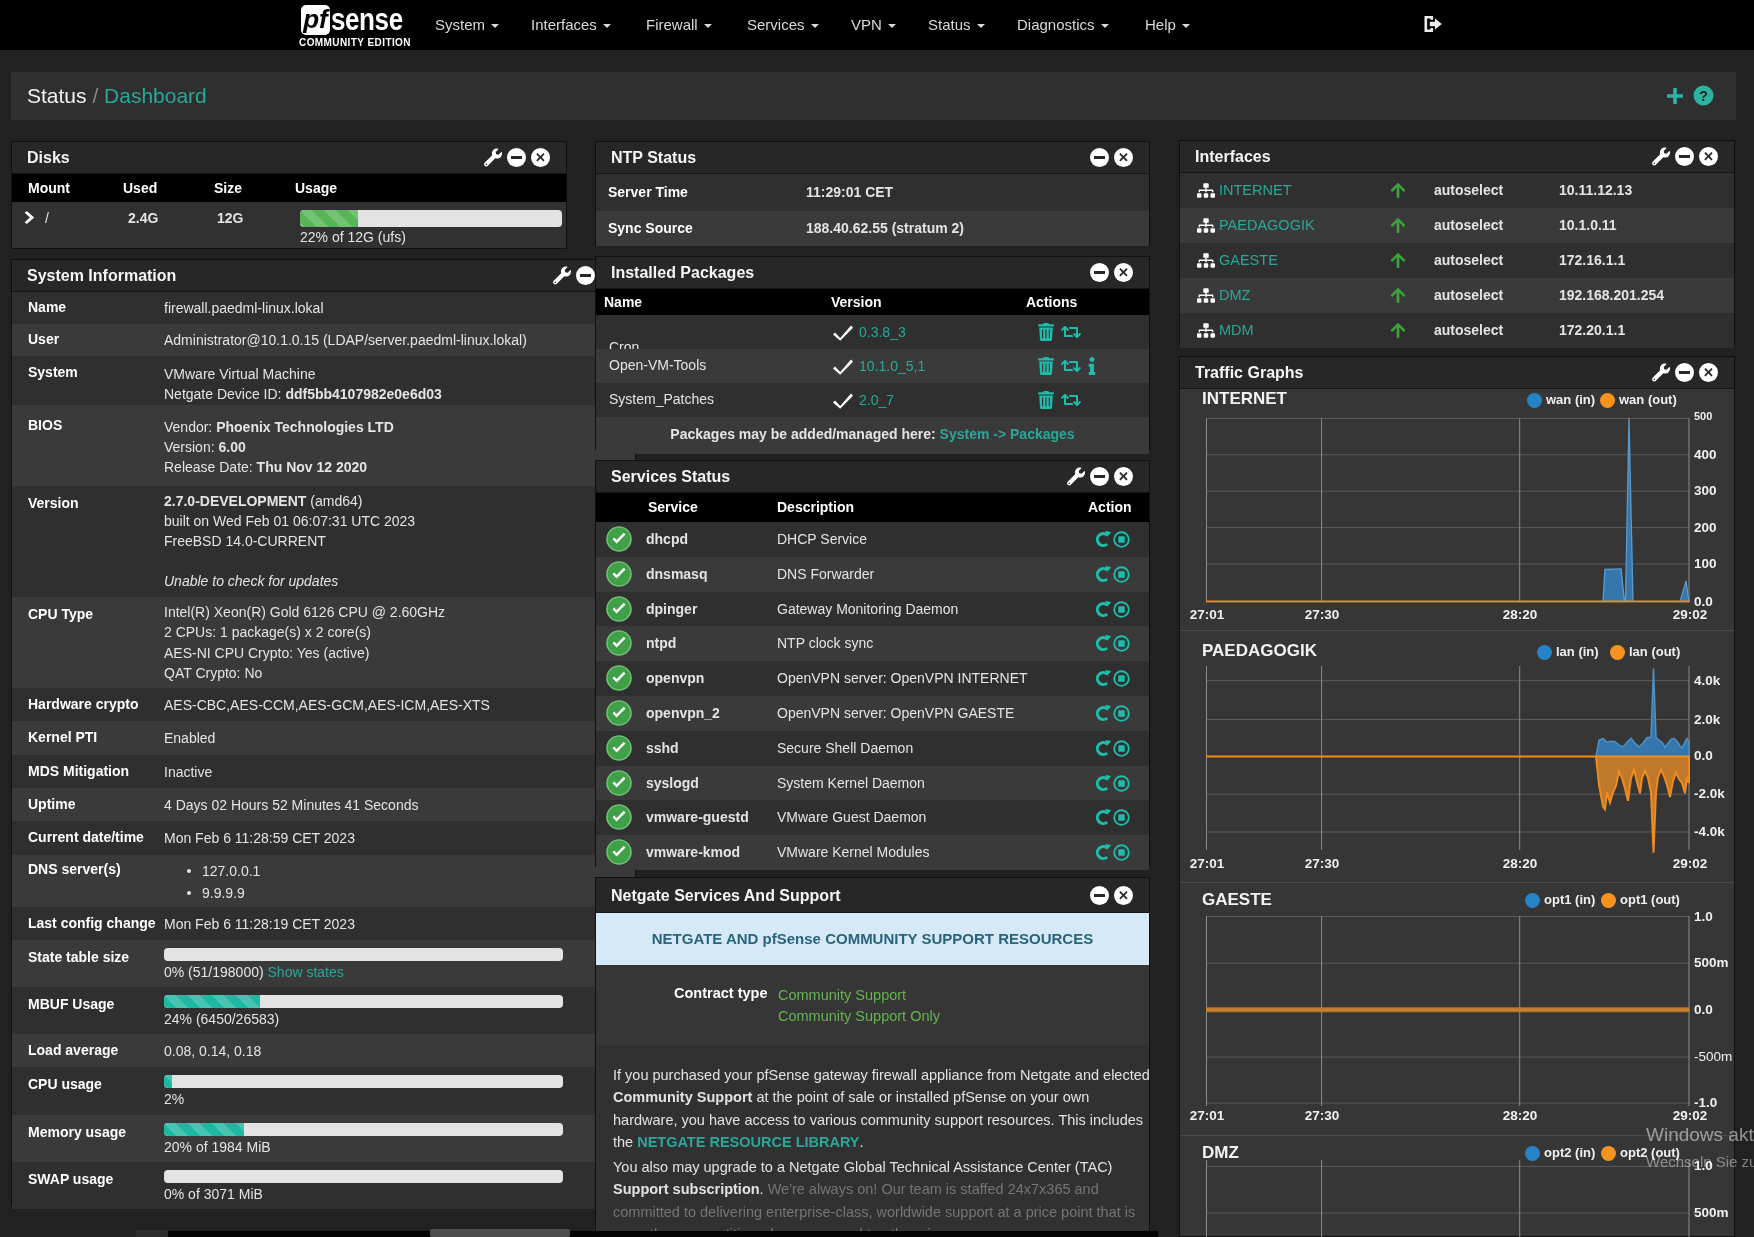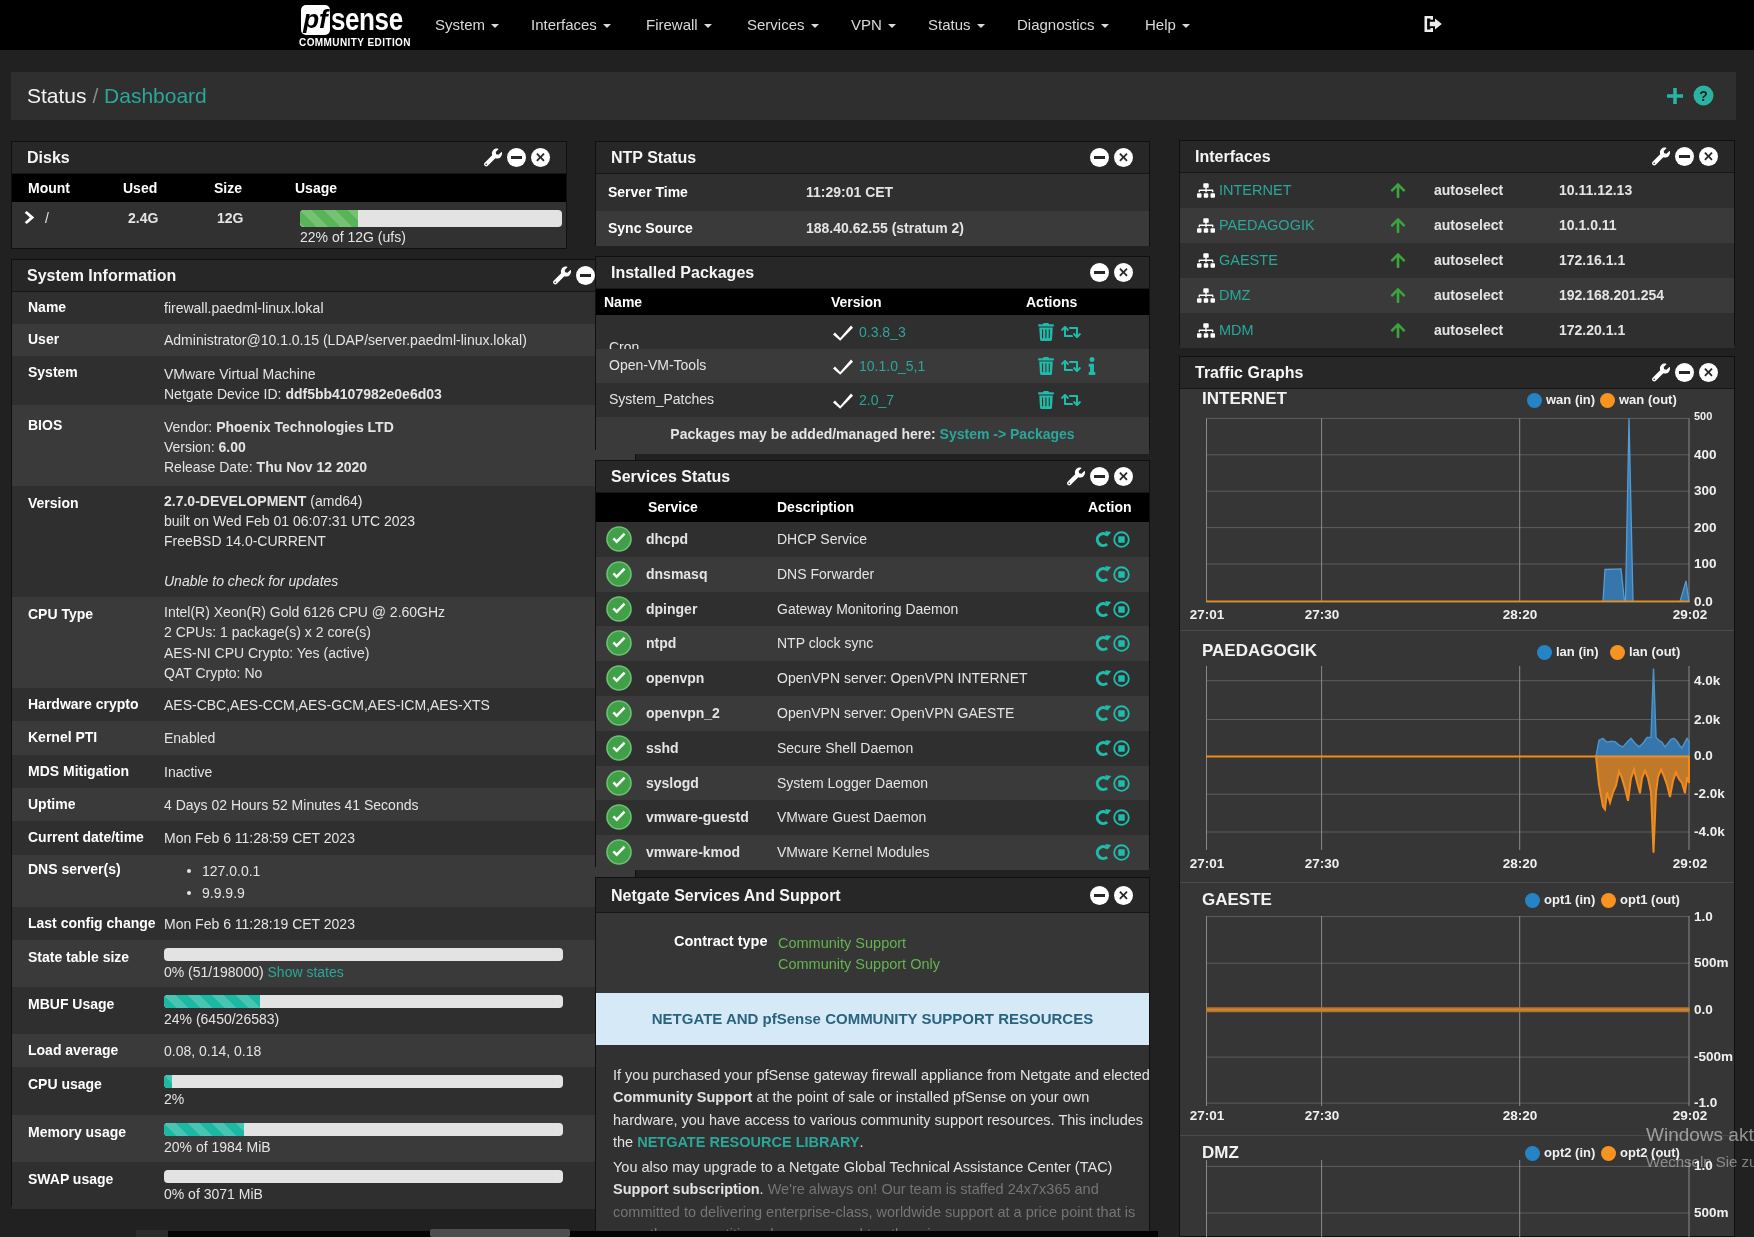--- a/index.html
+++ b/index.html
@@ -353,21 +353,21 @@
           <circle cx="10" cy="10" r="8.6" fill="none" stroke="#1fbcab" stroke-width="2.2"></circle>
           <rect x="6.2" y="6.2" width="7.6" height="7.6" rx="1" fill="#1fbcab"></rect>
         </svg>
 </div>
 <div class="rowl" style="position:relative;height:34.8px">
 <svg style="position:absolute;left:10px;top:4px" width="26" height="26" viewBox="0 0 26 26">
           <circle cx="13" cy="13" r="12" fill="#3fa047" stroke="#6fbf74" stroke-width="1.6"></circle>
           <path fill="#fff" d="M6.5 13.2 l4.2 4.4 L19.5 8.6 l-1.8-1.9 -7 7.2 -2.4-2.5 z"></path>
         </svg>
 <span class="val" style="position:absolute;left:50px;top:9px;font-weight:bold">syslogd</span>
-<span class="val" style="position:absolute;left:181px;top:9px">System Logger Daemon</span>
+<span class="val" style="position:absolute;left:181px;top:9px">System Kernel Daemon</span>
 <svg style="position:absolute;left:498px;top:8px" width="18" height="18" viewBox="0 0 20 20">
           <path d="M14.6 5.6 A6.6 6.6 0 1 0 14.6 15.6" fill="none" stroke="#1fbcab" stroke-width="3.4"></path>
           <polygon points="12.6,1.2 19.2,2.2 14.8,7.6" fill="#1fbcab"></polygon>
         </svg>
 <svg style="position:absolute;left:517px;top:9px" width="17" height="17" viewBox="0 0 20 20">
           <circle cx="10" cy="10" r="8.6" fill="none" stroke="#1fbcab" stroke-width="2.2"></circle>
           <rect x="6.2" y="6.2" width="7.6" height="7.6" rx="1" fill="#1fbcab"></rect>
         </svg>
 </div>
 <div class="rowd" style="position:relative;height:34.8px">
@@ -402,26 +402,26 @@
           <rect x="6.2" y="6.2" width="7.6" height="7.6" rx="1" fill="#1fbcab"></rect>
         </svg>
 </div>
   </div>
 
   <div class="panel" style="left:595px;top:877px;width:555px;height:361px">
     <div class="phdr" style="height:35px">
         <span class="t" style="line-height:35px">Netgate Services And Support</span>
       <span class="hic" style="top:8px"><span class="circ"><span class="bar"></span></span><span class="circ"><span class="xx">✕</span></span></span>
     </div>
+    <div style="position:relative;height:52px;background:#d5eaf6;text-align:center">
+      <span style="line-height:52px;color:#29637e;font-weight:bold;font-size:15px">NETGATE AND pfSense COMMUNITY SUPPORT RESOURCES</span>
+    </div>
     <div style="position:relative;height:80px;background:#363636">
       <span class="lbl" style="position:absolute;left:78px;top:20px;font-size:14.5px">Contract type</span>
       <span style="position:absolute;left:182px;top:20px;font-size:14.5px;color:#64b54e;line-height:21px">Community Support<br>Community Support Only</span>
-    </div>
-    <div style="position:relative;height:52px;background:#d5eaf6;text-align:center">
-      <span style="line-height:52px;color:#29637e;font-weight:bold;font-size:15px">NETGATE AND pfSense COMMUNITY SUPPORT RESOURCES</span>
     </div>
     <div style="position:relative;background:#313131;height:194px;padding:19px 10px 0 17px;font-size:14.5px;color:#e2e2e2;line-height:22.3px;white-space:nowrap">
       <div>If you purchased your pfSense gateway firewall appliance from Netgate and elected<br><b>Community Support</b> at the point of sale or installed pfSense on your own<br>hardware, you have access to various community support resources. This includes<br>the <span class="teal" style="font-weight:bold">NETGATE RESOURCE LIBRARY</span>.</div>
       <div style="margin-top:3px">You also may upgrade to a Netgate Global Technical Assistance Center (TAC)<br><b>Support subscription</b>. <span style="color:#757575">We're always on! Our team is staffed 24x7x365 and</span><br><span style="color:#757575">committed to delivering enterprise-class, worldwide support at a price point that is</span><br><span style="color:#757575">more than competitive when compared to others in our space.</span></div>
     </div>
   </div>
 
   <div class="panel" style="left:1179px;top:140px;width:556px;height:205px">
     <div class="phdr">
         <span class="t">Interfaces</span>
@@ -566,21 +566,21 @@
         <line x1="0.5" y1="8" x2="0.5" y2="198" stroke="#8a8a8a" stroke-width="1"></line>
         <line x1="115.6" y1="8" x2="115.6" y2="198" stroke="#8a8a8a" stroke-width="1"></line>
         <line x1="313.7" y1="8" x2="313.7" y2="198" stroke="#8a8a8a" stroke-width="1"></line>
         <line x1="483" y1="8" x2="483" y2="198" stroke="#8a8a8a" stroke-width="1"></line>
 <line x1="0" y1="101.8" x2="483.5" y2="101.8" stroke="#b4742e" stroke-width="5"></line>
 <line x1="0" y1="101.8" x2="483.5" y2="101.8" stroke="#cd8231" stroke-width="2"></line>
       </svg>
       <div style="position:absolute;left:514px;top:551.6px;width:46px;font-size:13.5px;font-weight:bold;color:#f0f0f0">1.0</div>
       <div style="position:absolute;left:514px;top:598.2px;width:46px;font-size:13.5px;font-weight:bold;color:#f0f0f0">500m</div>
       <div style="position:absolute;left:514px;top:644.8px;width:46px;font-size:13.5px;font-weight:bold;color:#f0f0f0">0.0</div>
-      <div style="position:absolute;left:514px;top:692.1px;width:46px;font-size:13.5px;font-weight:bold;color:#f0f0f0">-500m</div>
+      <div style="position:absolute;left:514px;top:692.1px;width:46px;font-size:13.5px;font-weight:normal;color:#f0f0f0">-500m</div>
       <div style="position:absolute;left:514px;top:738.1px;width:46px;font-size:13.5px;font-weight:bold;color:#f0f0f0">-1.0</div>
       <div style="position:absolute;left:5px;top:750.5px;width:44px;text-align:center;font-size:13.5px;font-weight:bold;color:#f0f0f0">27:01</div>
       <div style="position:absolute;left:120px;top:750.5px;width:44px;text-align:center;font-size:13.5px;font-weight:bold;color:#f0f0f0">27:30</div>
       <div style="position:absolute;left:318px;top:750.5px;width:44px;text-align:center;font-size:13.5px;font-weight:bold;color:#f0f0f0">28:20</div>
       <div style="position:absolute;left:488px;top:750.5px;width:44px;text-align:center;font-size:13.5px;font-weight:bold;color:#f0f0f0">29:02</div>
       <div style="position:absolute;left:0;top:778px;width:554px;height:1px;background:#4a4a4a"></div>
       <div style="position:absolute;left:22px;top:786px;font-size:17px;font-weight:bold;color:#f2f2f2">DMZ</div>
       <div style="position:absolute;left:345px;top:789px;width:15px;height:15px;border-radius:50%;background:#2584c6"></div>
       <div style="position:absolute;left:364px;top:788px;font-size:13px;font-weight:bold;color:#f0f0f0">opt2 (in)</div>
       <div style="position:absolute;left:421px;top:789px;width:15px;height:15px;border-radius:50%;background:#f7931e"></div>

